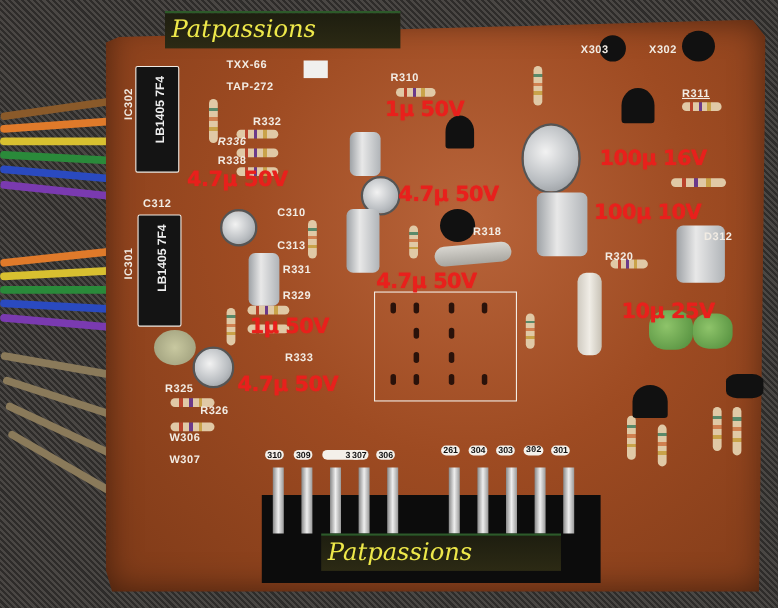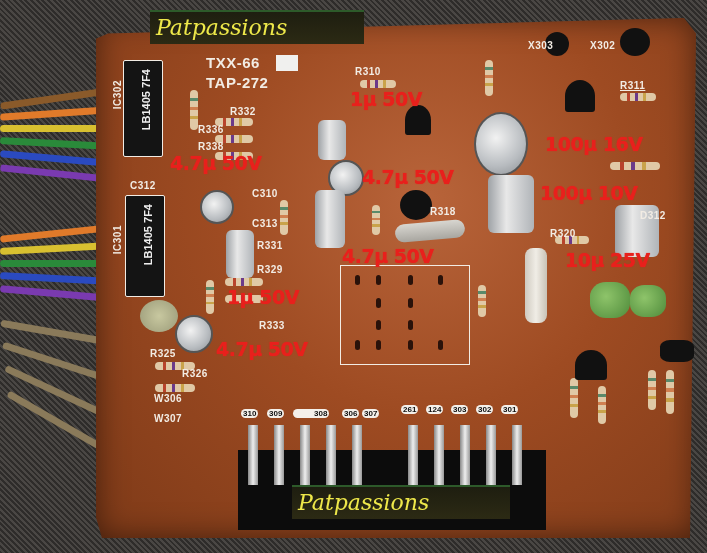--- a/index.html
+++ b/index.html
@@ -7,21 +7,21 @@
   .bg-mesh { position:absolute; inset:0; background:
       repeating-linear-gradient(45deg, #2e2c2a 0 2px, #4a4744 2px 4px),
       repeating-linear-gradient(-45deg, rgba(0,0,0,0.2) 0 2px, rgba(255,255,255,0.05) 2px 4px);
   }
   .board { position:absolute; left:96px; top:18px; width:600px; height:520px;
     background: radial-gradient(ellipse at 55% 35%, #b8643a 0%, #9e4b22 45%, #7e3a18 100%);
     clip-path: polygon(0 4%, 2% 3%, 98% 0, 100% 3%, 99% 100%, 1% 100%, 0 96%);
     box-shadow: inset 0 0 30px rgba(0,0,0,0.5);
   }
   .silk { position:absolute; color:#f2ece4; font-weight:bold; font-size:10px; letter-spacing:0.5px; }
-  .silk.big { font-size:15px; }
+  .silk.big { font-size:10px; }
   .ic { position:absolute; background:#141414; border:1px solid #f2ece4; border-radius:2px; }
   .ic .lbl { position:absolute; color:#eee; font-size:11px; font-weight:bold; writing-mode:vertical-rl; transform:rotate(180deg); left:16px; top:8px; }
   .cap { position:absolute; border-radius:50%; background: radial-gradient(circle at 40% 40%, #f2f2f2, #b8bcc0 60%, #8a8e92); border:2px solid #555; }
   .capside { position:absolute; background:linear-gradient(90deg,#9ea2a6,#e8e8e8 40%,#b0b4b8); border-radius:6px; }
   .res { position:absolute; height:8px; border-radius:4px; background:linear-gradient(90deg,#e0c9a6 0 20%, #b8432c 20% 28%, #e0c9a6 28% 42%, #6b3a8a 42% 50%, #e0c9a6 50% 64%, #c9a34a 64% 72%, #e0c9a6 72%); }
   .res.v { width:8px; height:auto; background:linear-gradient(180deg,#e0c9a6 0 20%, #5a8a6a 20% 28%, #e0c9a6 28% 42%, #d08050 42% 50%, #e0c9a6 50% 64%, #c9a34a 64% 72%, #e0c9a6 72%); }
   .tr { position:absolute; background:#111; border-radius:50% 50% 10% 10%; }
   .green { position:absolute; background:radial-gradient(circle at 40% 40%, #8ec46a, #4e8a3a); border-radius:40%; }
   .wire { position:absolute; height:7px; border-radius:4px; }
   .conn { position:absolute; background:#0c0c0c; }
@@ -139,30 +139,30 @@
     <div class="pin" style="left:114px;top:-25px;"></div>
   <div class="pin" style="left:170px;top:-25px;"></div>
     <div class="pin" style="left:196px;top:-25px;"></div>
     <div class="pin" style="left:222px;top:-25px;"></div>
     <div class="pin" style="left:248px;top:-25px;"></div>
     <div class="pin" style="left:274px;top:-25px;"></div>
 </div>
 <div class="pinlabel" style="left:241px;top:409px;">310</div>
 <div class="pinlabel" style="left:267px;top:409px;">309</div>
 <div class="pinlabel" style="left:293px;top:409px;padding-left:21px;">308</div>
-<div class="pinlabel" style="left:318px;top:409px;margin-left:44px;">307</div>
+<div class="pinlabel" style="left:318px;top:409px;">307</div>
 <div class="pinlabel" style="left:342px;top:409px;">306</div>
 <div class="pinlabel" style="left:401px;top:405px;">261</div>
-<div class="pinlabel" style="left:426px;top:405px;">124</div>
+<div class="pinlabel" style="left:426px;top:405px;">304</div>
 <div class="pinlabel" style="left:451px;top:405px;">303</div>
-<div class="pinlabel" style="left:476px;top:405px;">302</div>
+<div class="pinlabel" style="left:476px;top:405px;font-family:Liberation Mono, monospace;">302</div>
 <div class="pinlabel" style="left:501px;top:405px;">301</div>
 
 <div class="silk" style="left:230px;top:106px;">R332</div>
-<div class="silk" style="left:198px;top:124px;">R336</div>
+<div class="silk" style="left:198px;top:124px;font-style:italic;">R336</div>
 <div class="silk" style="left:198px;top:141px;">R338</div>
 <div class="silk" style="left:130px;top:180px;">C312</div>
 <div class="silk" style="left:252px;top:188px;">C310</div>
 <div class="silk" style="left:252px;top:218px;">C313</div>
 <div class="silk" style="left:257px;top:240px;">R331</div>
 <div class="silk" style="left:257px;top:264px;">R329</div>
 <div class="silk" style="left:259px;top:320px;">R333</div>
 <div class="silk" style="left:150px;top:348px;">R325</div>
 <div class="silk" style="left:182px;top:368px;">R326</div>
 <div class="silk" style="left:154px;top:393px;">W306</div>
@@ -176,16 +176,16 @@
 <div class="silk" style="left:640px;top:210px;">D312</div>
 
 <div class="anno" style="left:350px;top:88px;">1µ 50V</div>
 <div class="anno" style="left:170px;top:152px;">4.7µ 50V</div>
 <div class="anno" style="left:362px;top:166px;">4.7µ 50V</div>
 <div class="anno" style="left:342px;top:245px;">4.7µ 50V</div>
 <div class="anno" style="left:227px;top:286px;">1µ 50V</div>
 <div class="anno" style="left:216px;top:338px;">4.7µ 50V</div>
 <div class="anno" style="left:545px;top:133px;">100µ 16V</div>
 <div class="anno" style="left:540px;top:182px;">100µ 10V</div>
-<div class="anno" style="left:565px;top:249px;">10µ 25V</div>
+<div class="anno" style="left:565px;top:272px;">10µ 25V</div>
 
 <div class="brand" style="left:150px;top:10px;width:202px;">Patpassions</div>
 <div class="brand" style="left:292px;top:485px;width:206px;">Patpassions</div>
 
 </body></html>

